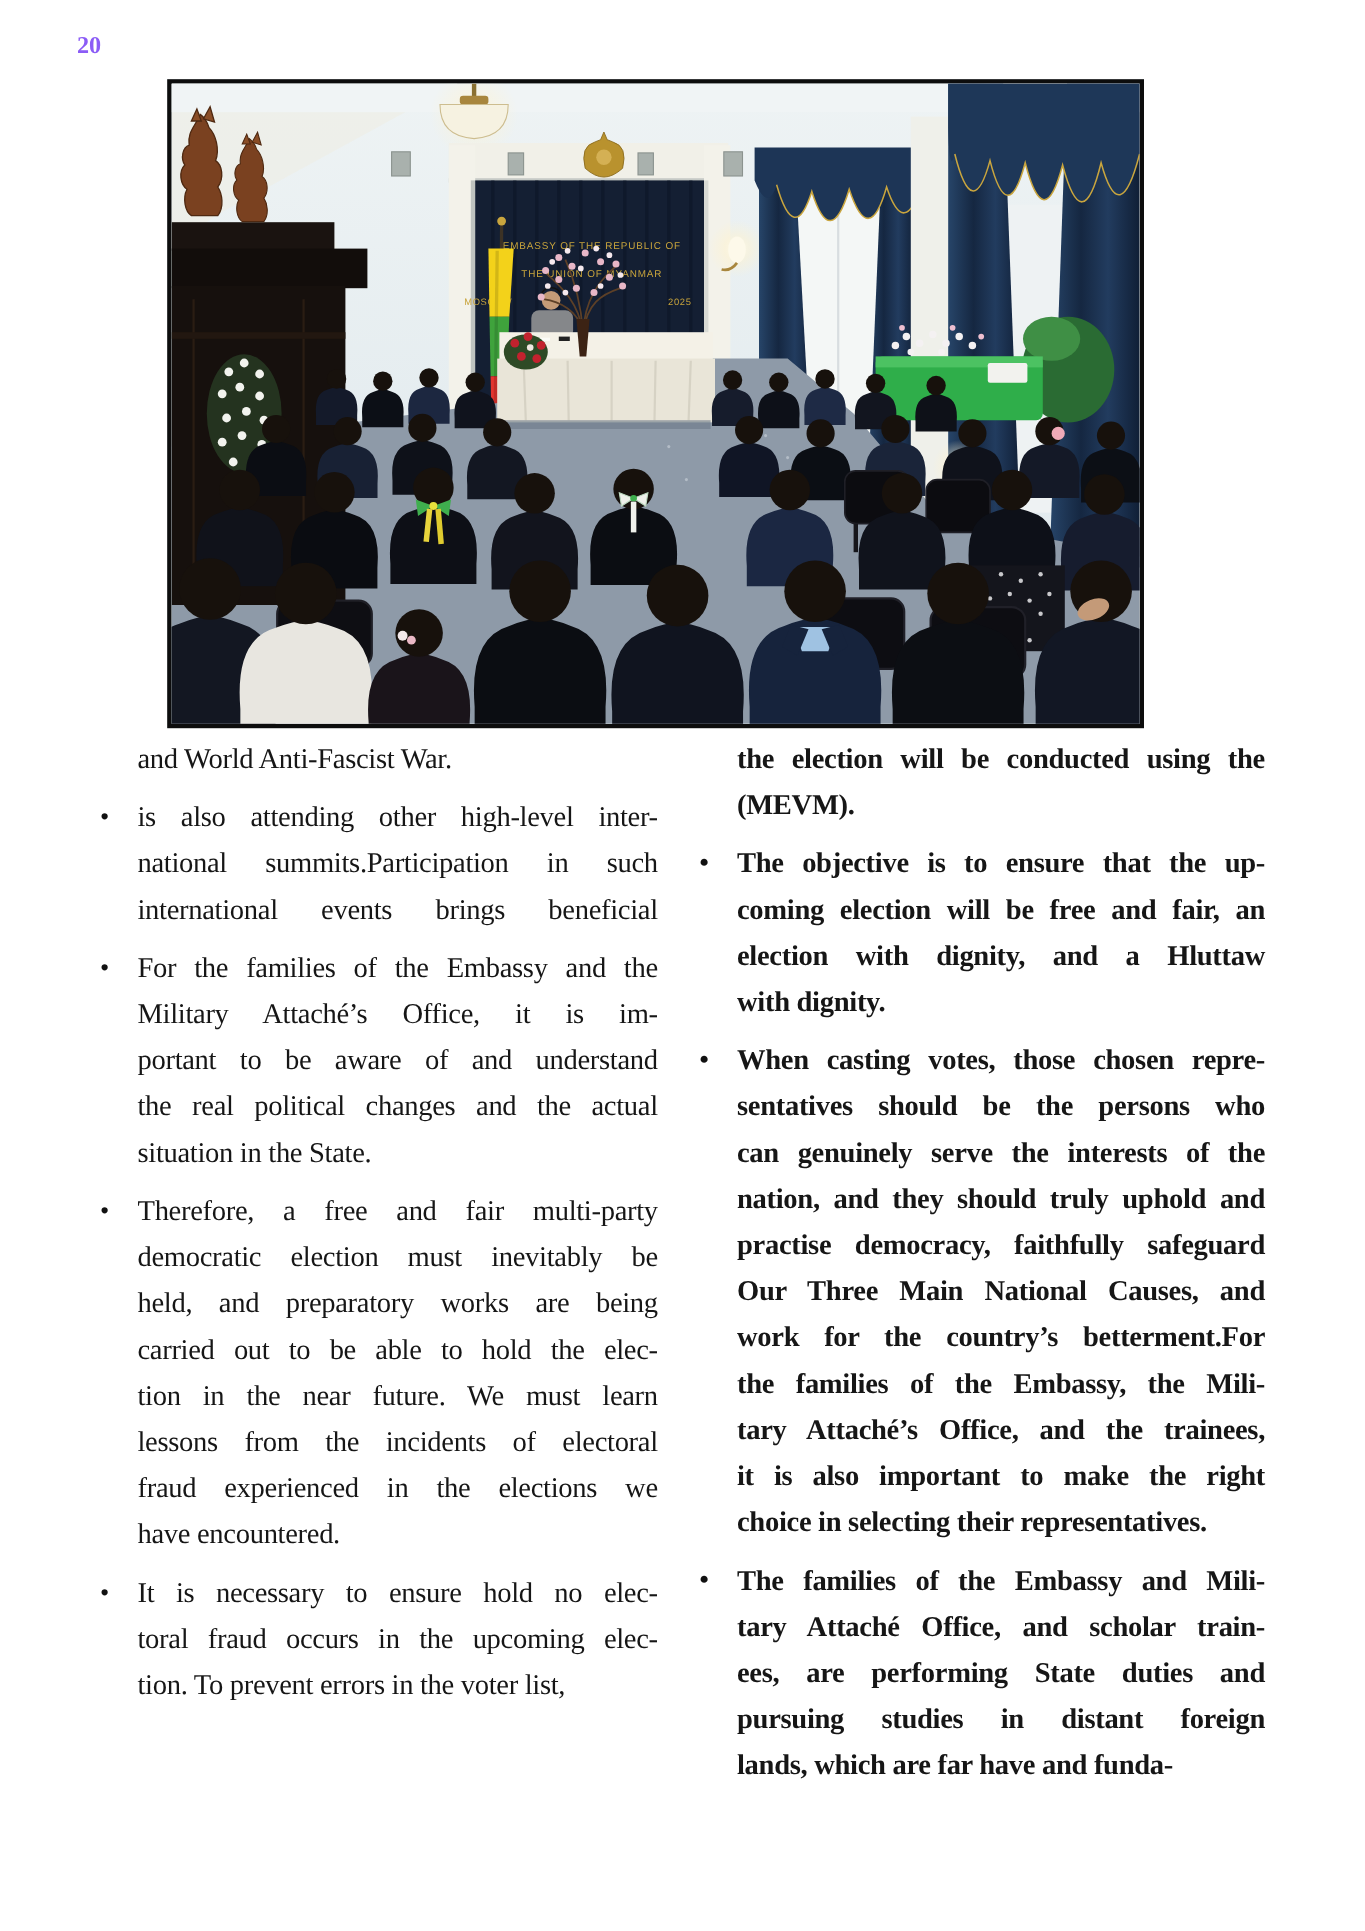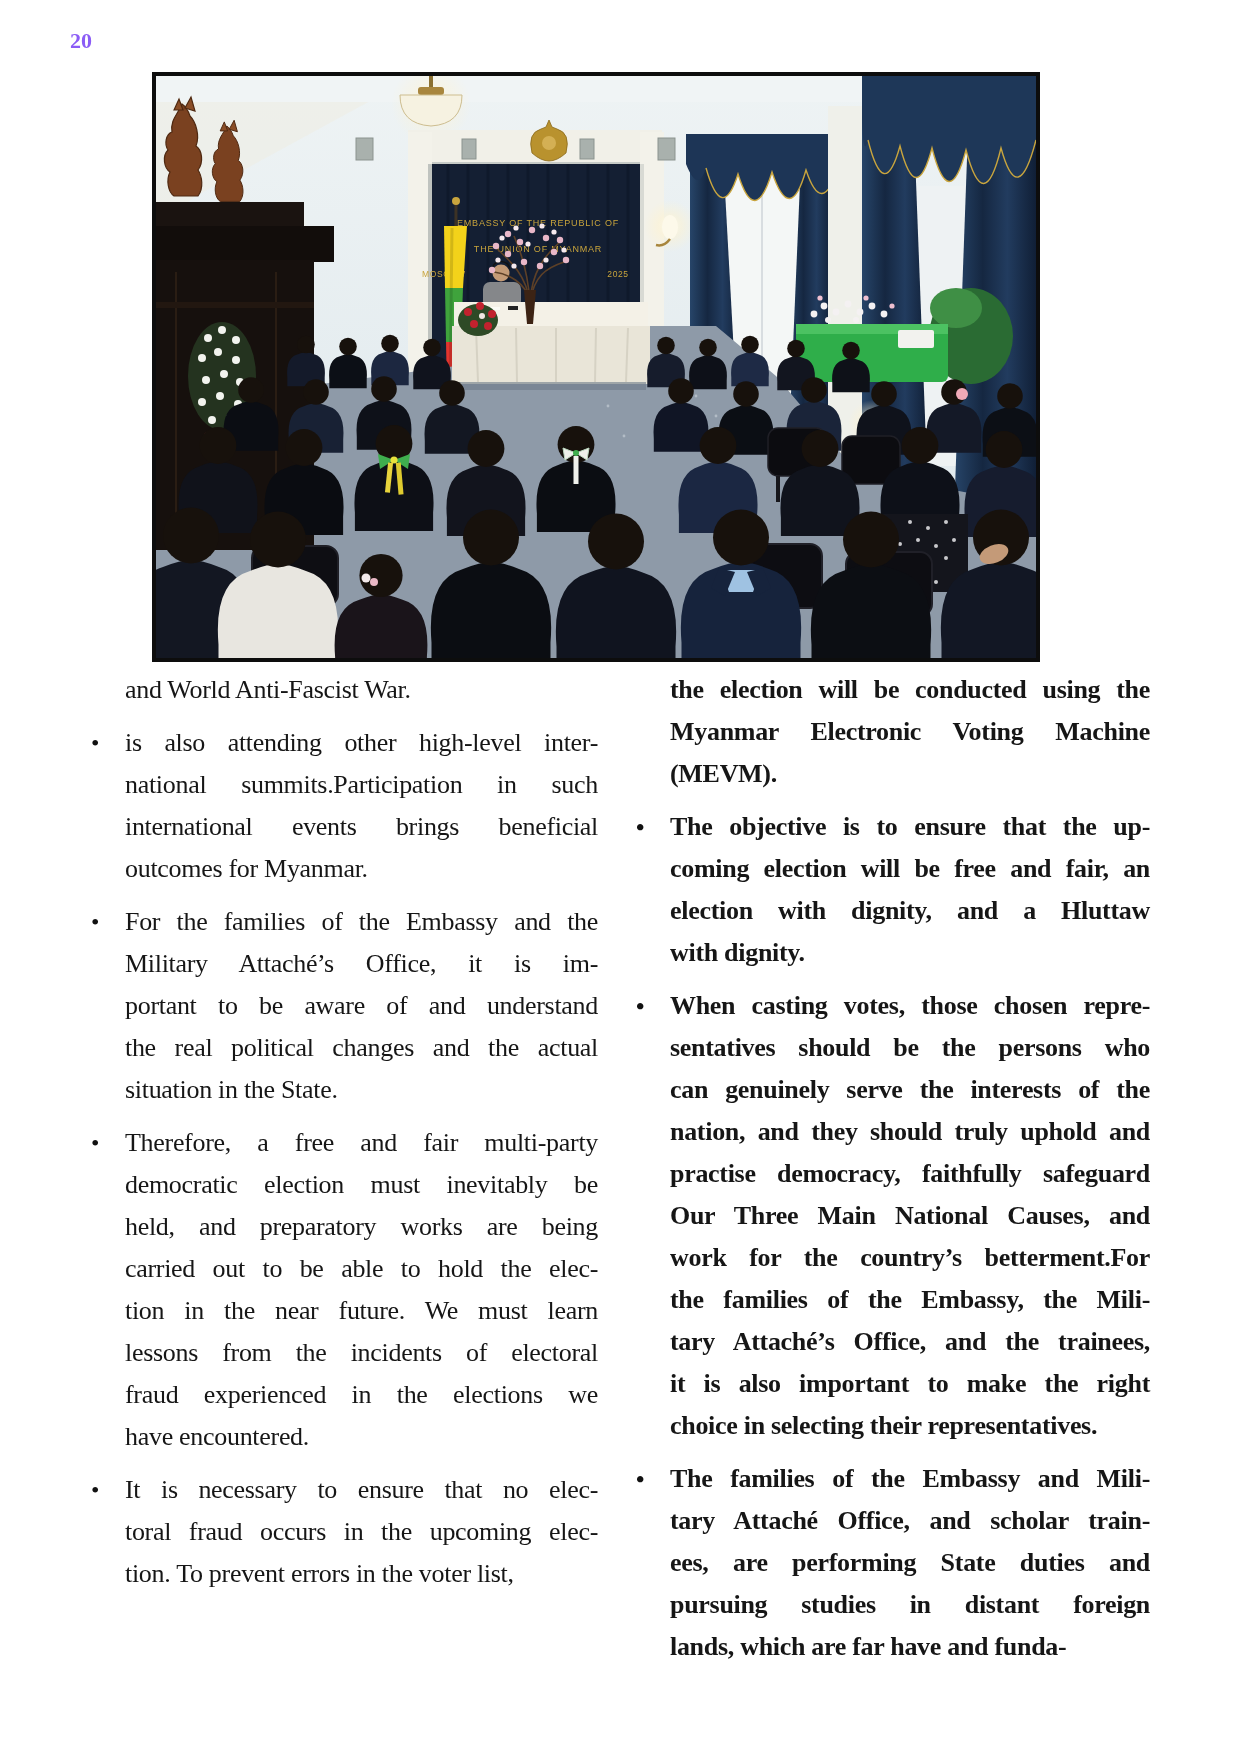--- a/index.html
+++ b/index.html
@@ -439,21 +439,20 @@
 
 <div class="col" id="col-left">
     <div class="para">
       <div class="line last">and World Anti-Fascist War.</div>
     </div>
     <div class="para">
       <span class="bullet">•</span>
       <div class="line">is also attending other high-level inter-</div>
       <div class="line">national summits.Participation in such</div>
       <div class="line">international events brings beneficial</div>
-      <div class="line last">outcomes for Myanmar.</div>
     </div>
     <div class="para">
       <span class="bullet">•</span>
       <div class="line">For the families of the Embassy and the</div>
       <div class="line">Military Attaché’s Office, it is im-</div>
       <div class="line">portant to be aware of and understand</div>
       <div class="line">the real political changes and the actual</div>
       <div class="line last">situation in the State.</div>
     </div>
     <div class="para">
@@ -462,29 +461,28 @@
       <div class="line">democratic election must inevitably be</div>
       <div class="line">held, and preparatory works are being</div>
       <div class="line">carried out to be able to hold the elec-</div>
       <div class="line">tion in the near future. We must learn</div>
       <div class="line">lessons from the incidents of electoral</div>
       <div class="line">fraud experienced in the elections we</div>
       <div class="line last">have encountered.</div>
     </div>
     <div class="para">
       <span class="bullet">•</span>
-      <div class="line">It is necessary to ensure that no elec-</div>
+      <div class="line">It is necessary to ensure hold no elec-</div>
       <div class="line">toral fraud occurs in the upcoming elec-</div>
       <div class="line last">tion. To prevent errors in the voter list,</div>
     </div>
   </div>
 <div class="col" id="col-right">
     <div class="para">
       <div class="line">the election will be conducted using the</div>
-      <div class="line">Myanmar Electronic Voting Machine</div>
       <div class="line last">(MEVM).</div>
     </div>
     <div class="para">
       <span class="bullet">•</span>
       <div class="line">The objective is to ensure that the up-</div>
       <div class="line">coming election will be free and fair, an</div>
       <div class="line">election with dignity, and a Hluttaw</div>
       <div class="line last">with dignity.</div>
     </div>
     <div class="para">

